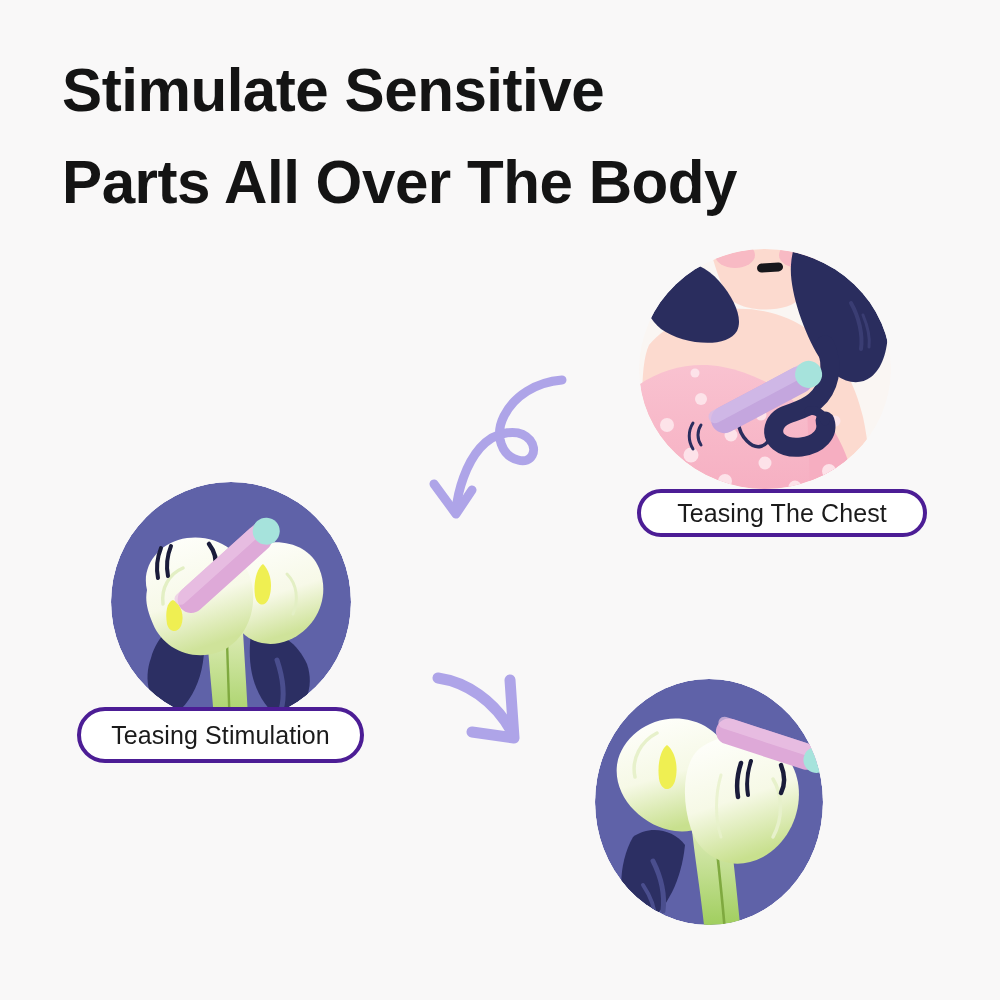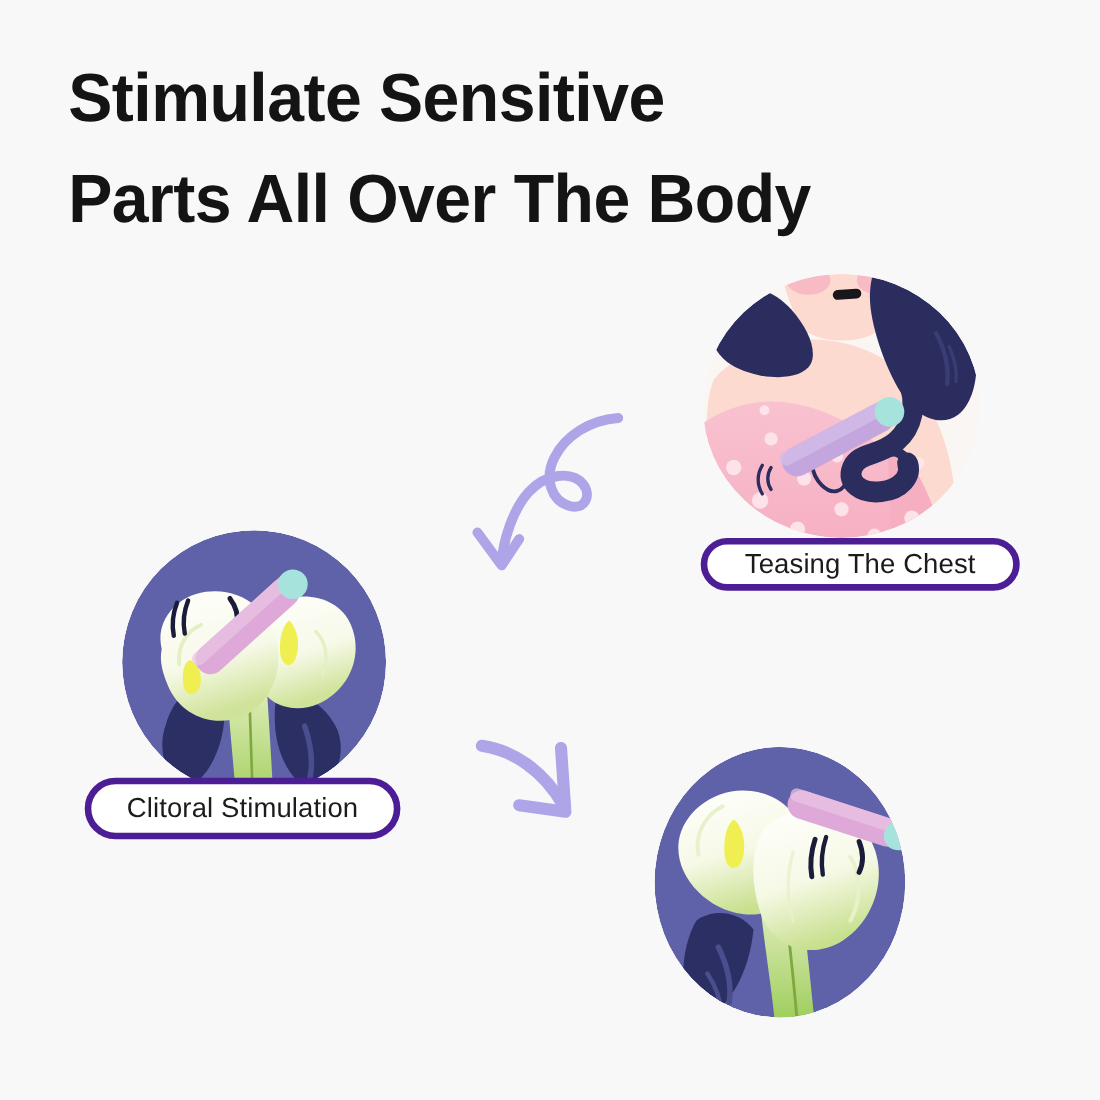--- a/index.html
+++ b/index.html
@@ -62,21 +62,21 @@
   #card-clitoral .circle-art { width: 240px; height: 240px; }
 
   #card-gspot      { left: 595px; top: 679px; width: 228px; height: 246px; }
   #card-gspot .circle-art { width: 228px; height: 246px; }
 
   
   .label-pill {
     position: absolute;
     box-sizing: border-box;
     background: #FFFFFF;
-    border: 6px solid #4c1d95;
+    border: 4px solid #4c1d95;
     border-radius: 999px;
     display: flex;
     align-items: center;
     justify-content: center;
     color: #1b1b1b;
     font-size: 25px;
     font-weight: 400;
     letter-spacing: 0.1px;
     white-space: nowrap;
     font-family: "Liberation Sans", "DejaVu Sans", sans-serif;
@@ -229,21 +229,21 @@
           <g transform="rotate(-42 118 84)">
             <rect x="54" y="70" width="118" height="27" rx="13.5" fill="#DEA9D8"></rect>
             <rect x="54" y="70" width="118" height="12" rx="6" fill="#EBC5E6" opacity="0.7"></rect>
             <circle cx="169" cy="83" r="13.5" fill="#A6E3DC"></circle>
           </g>
         </g>
       </svg>
     </div>
   </div>
 
-  <div class="label-pill" id="pill-clitoral">Clitoral Stimulation</div>
+  <div class="label-pill" id="pill-clitoral">Teasing Stimulation</div>
 
   <div class="arrow" id="arrow-2">
     <svg viewBox="0 0 130 94" width="130" height="94" xmlns="http://www.w3.org/2000/svg">
       <g fill="none" stroke="#AEA4E8" stroke-width="11" stroke-linecap="round" stroke-linejoin="round">
         <path d="M6,18 C34,22 62,40 80,72"></path>
         <path d="M40,72 L82,78 L78,20"></path>
       </g>
     </svg>
   </div>
 

